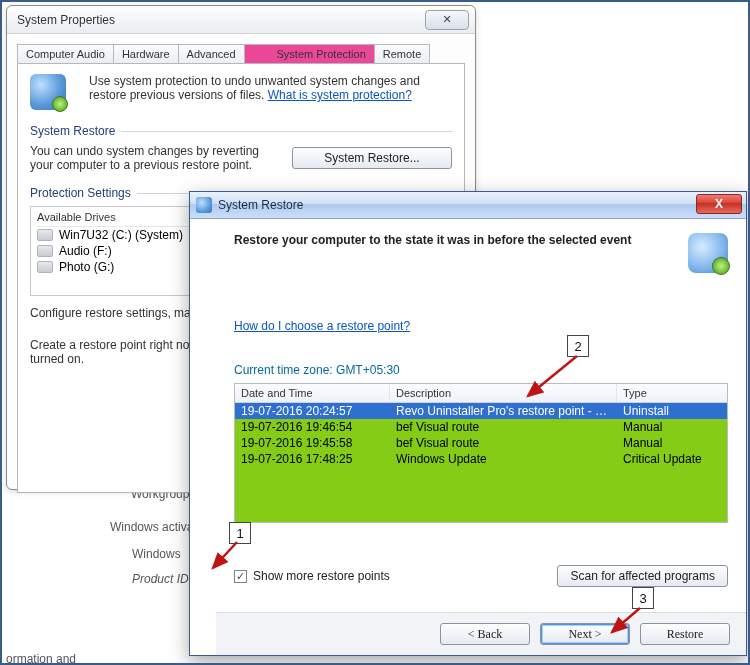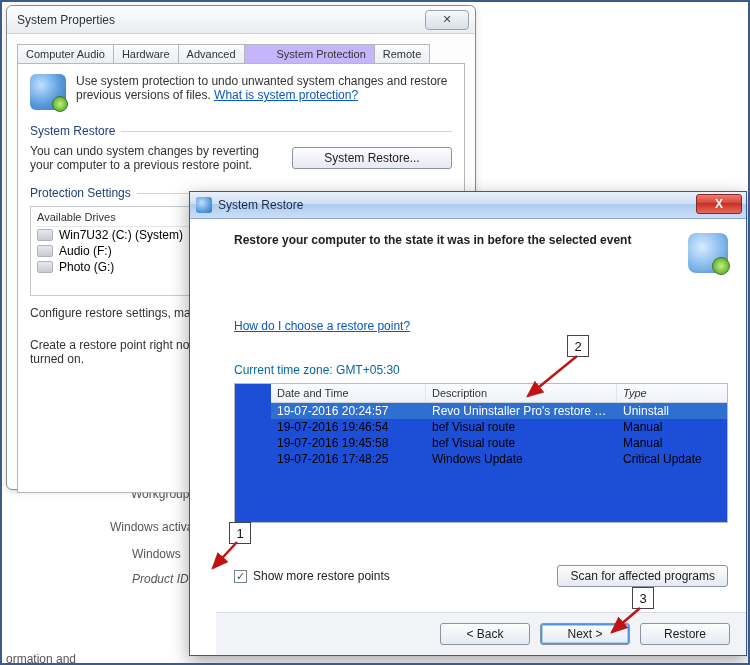--- a/index.html
+++ b/index.html
@@ -36,27 +36,27 @@
   }
   .tabstrip {
     display: flex; gap: 0; padding: 10px 10px 0 10px;
   }
   .tab {
     border: 1px solid #b7b7b7; border-bottom: none;
     background: linear-gradient(#fafbfd,#ebeef3);
     padding: 3px 8px; font-size: 11px; color: #333;
     margin-right: -1px;
   }
-  .tab.active { background: #c4b5fd; position: relative; z-index: 2; padding-left: 32px;}
+  .tab.active { background: #ec4899; position: relative; z-index: 2; padding-left: 32px;}
   .tabbody {
     margin: 0 10px 10px 10px; border: 1px solid #b7b7b7;
     background: #fff; padding: 10px 12px 12px 12px;
     height: 430px;
   }
-  .intro { display: flex; gap: 10px; }
+  .intro { display: flex; gap: 23px; }
   .shield-icon {
     width: 36px; height: 36px; flex: 0 0 36px;
     background: radial-gradient(circle at 30% 30%, #bfe0ff 0%, #5a9bdc 55%, #3b6daa 100%);
     border-radius: 6px; position: relative;
   }
   .shield-icon::after{
     content:""; position:absolute; right:-2px; bottom:-2px;
     width:14px; height:14px; border-radius:50%;
     background: radial-gradient(circle,#c3f27a 0%, #5aaa2f 80%);
     border:1px solid #3d7a1f;
@@ -119,38 +119,38 @@
     background: radial-gradient(circle at 35% 35%, #d7ecff 0%, #7db4ea 60%, #4579b6 100%);
     border-radius:8px; position:relative;
   }
   .sr-bigicon::after{
     content:""; position:absolute; right:-2px; bottom:-2px; width:16px; height:16px;
     border-radius:50%; background: radial-gradient(circle,#c3f27a 0%, #5aaa2f 80%);
     border:1px solid #3d7a1f;
   }
   .sr-table {
     border:1px solid #b7bcc4; margin-top:6px;
-    height:140px; overflow:hidden; background:#1d4ed8;padding-left:36px;
+    height:140px; overflow:hidden; background:#84cc16;
   }
   .sr-th-row { display:flex; background:linear-gradient(#fbfcfe,#eef2f8); border-bottom:1px solid #cfd4dc;}
   .sr-th { padding:3px 6px; font-size:11px; color:#333; border-right:1px solid #e1e5ec;}
-  .sr-th:last-child{border-right:none;font-style:italic;}
+  .sr-th:last-child{border-right:none;}
   .c-date{ width:155px;} .c-desc{ flex:1;} .c-type{ width:110px;}
   .sr-tr { display:flex; font-size:12px; }
   .sr-td { padding:1px 6px; white-space:nowrap; overflow:hidden; text-overflow:ellipsis;}
   .sr-tr.sel { background:#2f6fd0; color:#fff;}
   .checkbox { display:inline-flex; align-items:center; gap:6px; font-size:12px; color:#222;}
   .cb {
     width:13px; height:13px; border:1px solid #7a828c; background:#fff; display:inline-flex;
     align-items:center; justify-content:center; font-size:11px; color:#2a6b16; line-height:1;
   }
   .sr-bottom {
     position:absolute; left:0; right:0; bottom:0;
     border-top:1px solid #d6dbe3; background:#f1f3f6;
-    padding:10px 16px; display:flex; justify-content:flex-end; gap:10px;
+    padding:10px 16px; display:flex; justify-content:flex-end; gap:10px;font-family:Liberation Serif, serif;
   }
   
   .callout-num {
     position:absolute; width:22px; height:22px; border:1px solid #444;
     background:#fff; display:flex; align-items:center; justify-content:center;
     font-size:13px; color:#111;
   }
   svg.arrow { position:absolute; pointer-events:none; }
 </style>
 </head>

